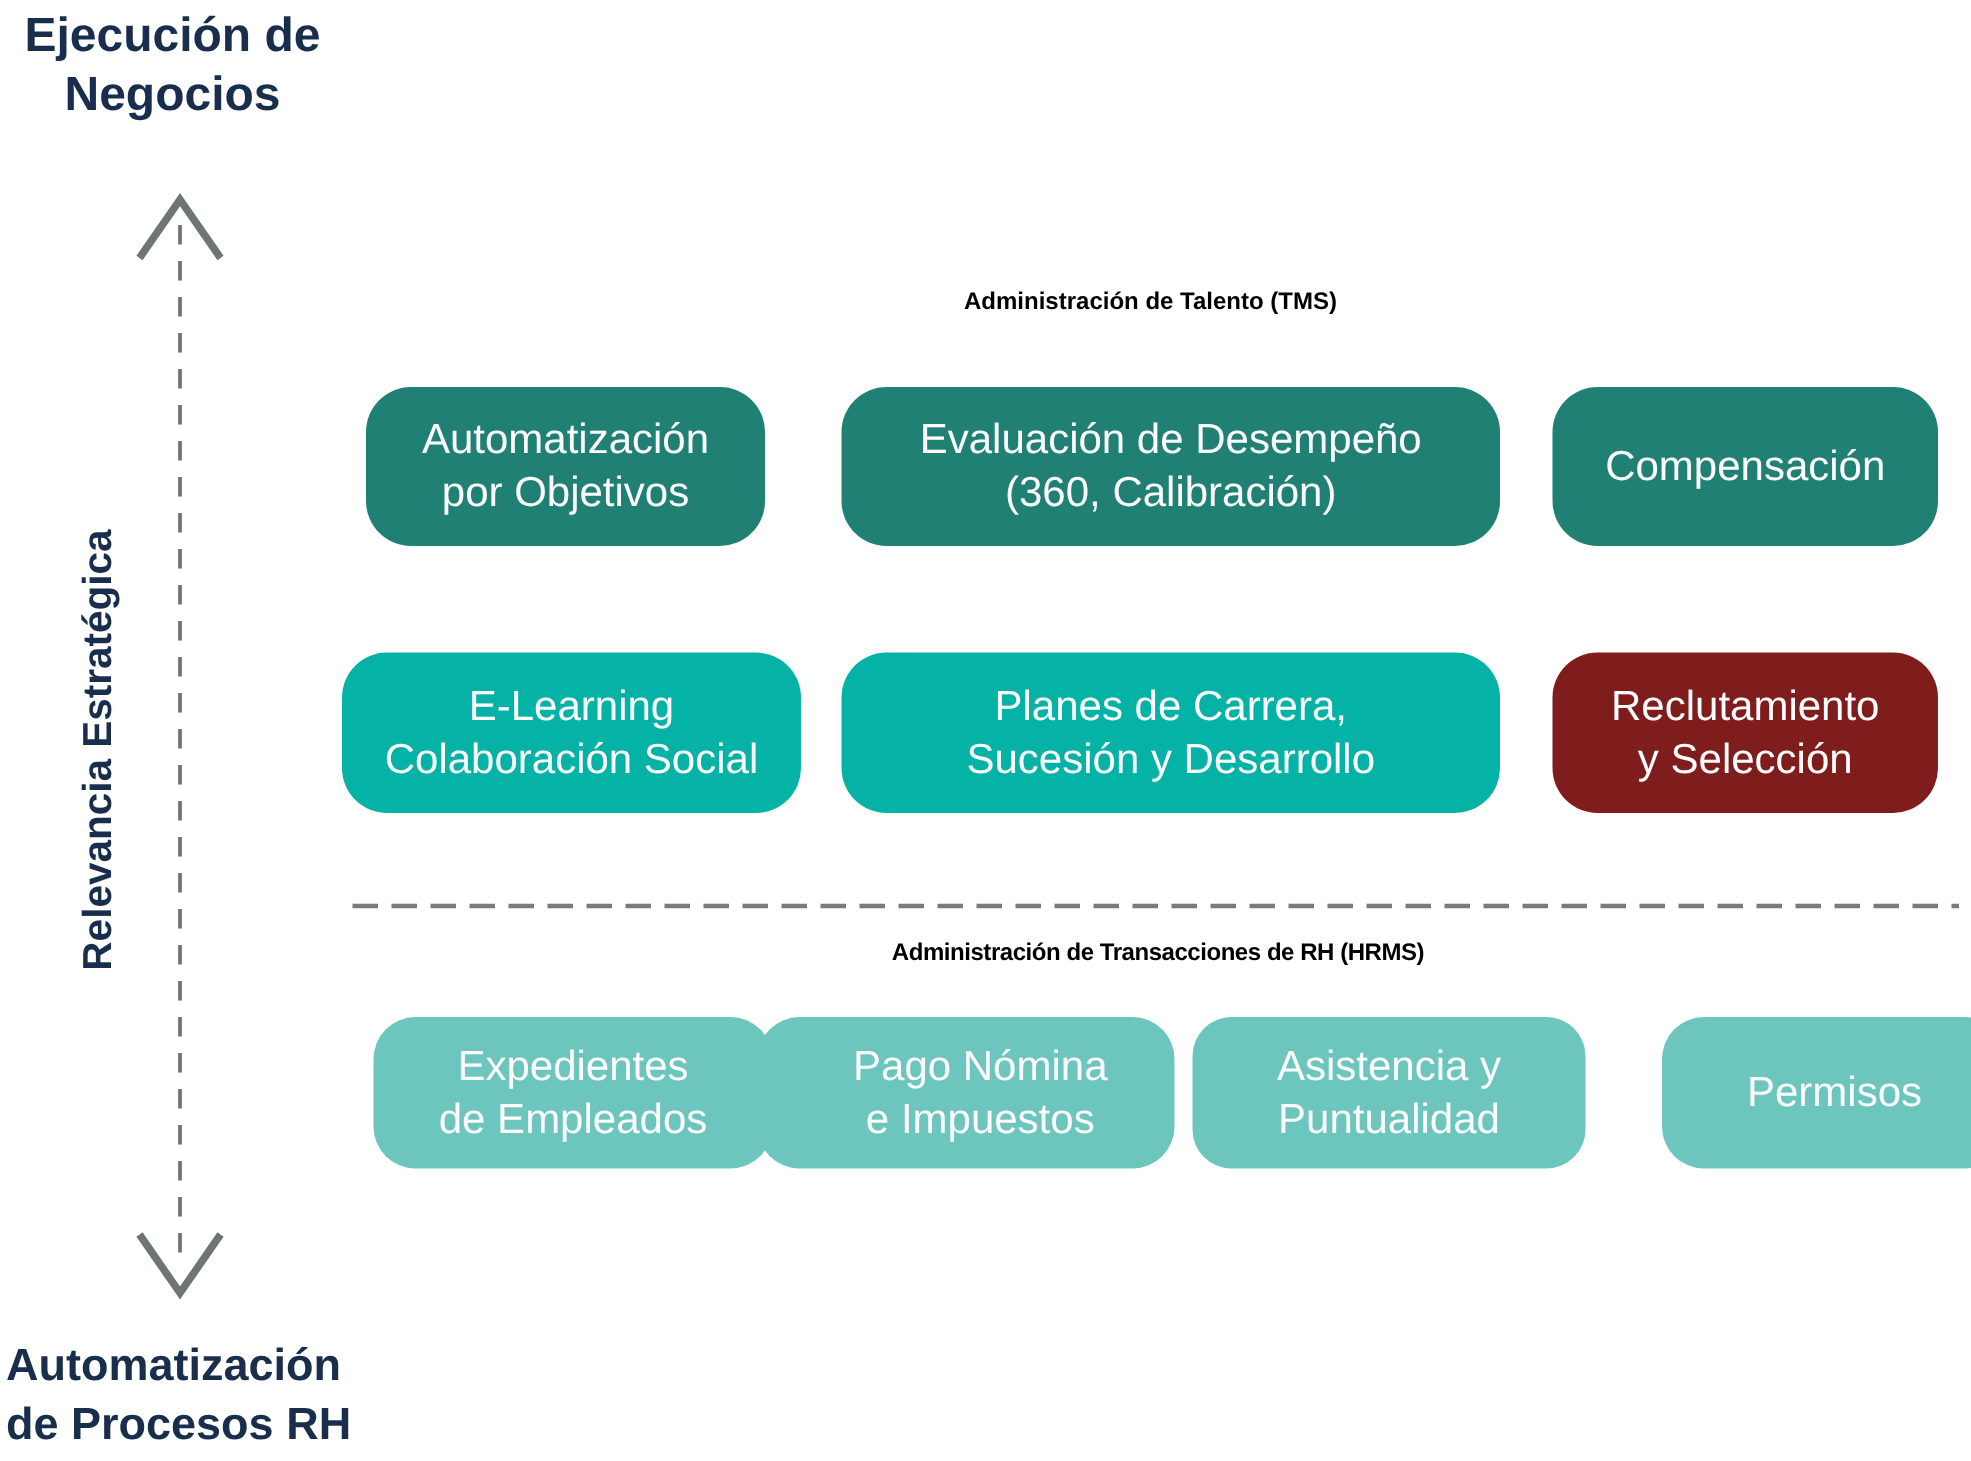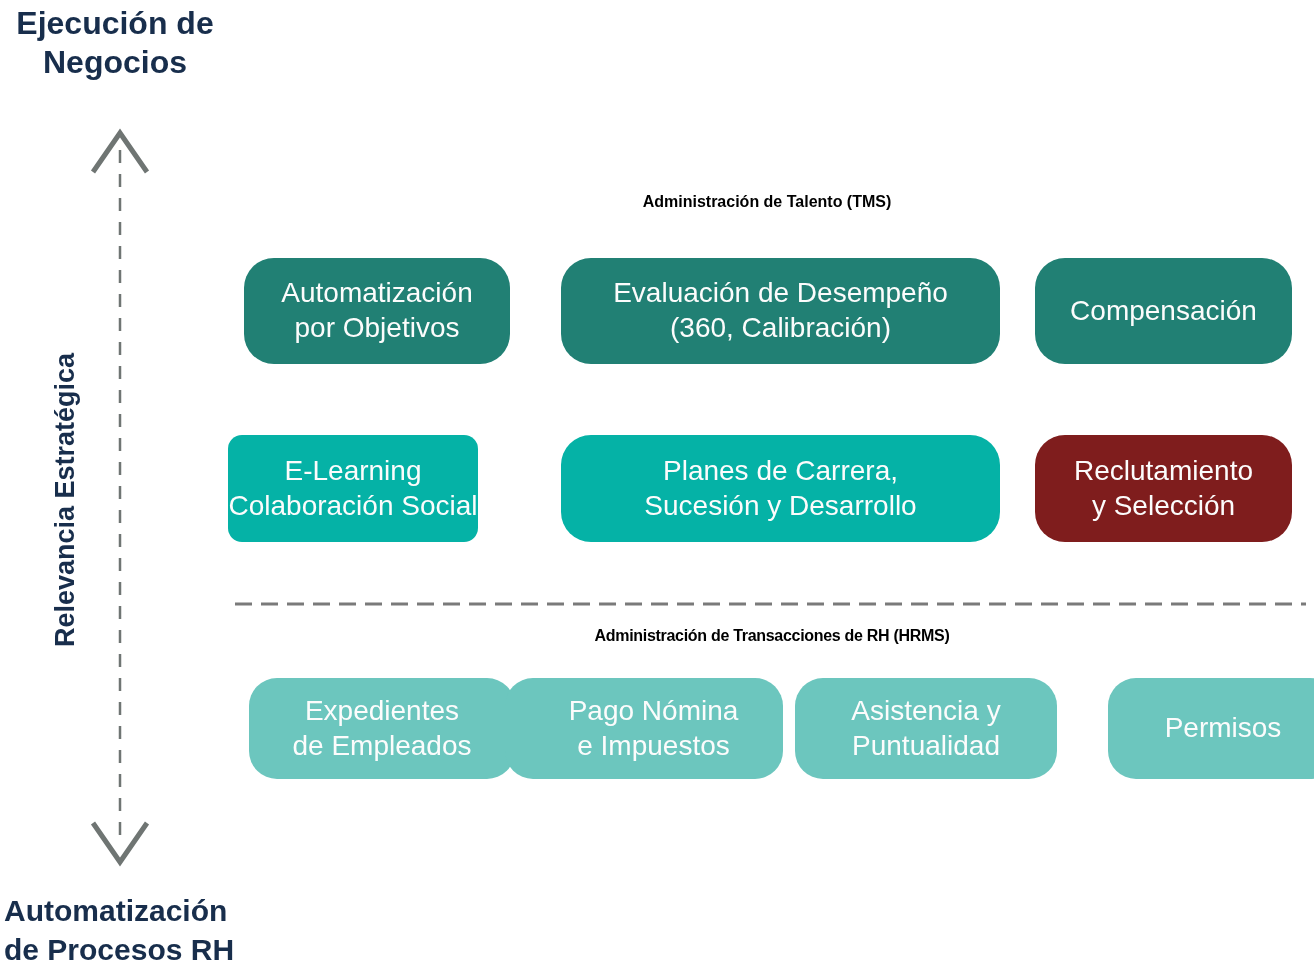--- a/index.html
+++ b/index.html
@@ -50,30 +50,30 @@
     font-size:28px;line-height:1.24;
     text-align:center;
     white-space:pre-line;
     border-radius:30px;
   }
   
   #box-r1-1{left:244px;top:258px;width:266px;height:106px;}
   #box-r1-2{left:561px;top:258px;width:439px;height:106px;}
   #box-r1-3{left:1035px;top:258px;width:257px;height:106px;}
   
-  #box-r2-1{left:228px;top:435px;width:250px;height:107px;border-radius:14px;}
+  #box-r2-1{left:228px;top:435px;width:306px;height:107px;}
   #box-r2-2{left:561px;top:435px;width:439px;height:107px;}
   #box-r2-3{left:1035px;top:435px;width:257px;height:107px;}
   
   #divider{position:absolute;left:233px;top:600px;}
   
   .row3{border-radius:28px;}
   #box-r3-1{left:214px;top:678px;width:266px;height:101px;}
   #box-r3-2{left:505px;top:678px;width:259px;height:101px;padding-left:19px;}
-  #box-r3-3{left:795px;top:678px;width:262px;height:101px;}
+  #box-r3-3{left:795px;top:678px;width:262px;height:101px;border-radius:26px;}
   #box-r3-4{left:1080px;top:678px;width:230px;height:101px;margin-left:28px;}
 </style>
 </head>
 <body>
 
 <div id="stage">
 
   <div id="top-label" class="navy-label">Ejecución de
 Negocios</div>
 

